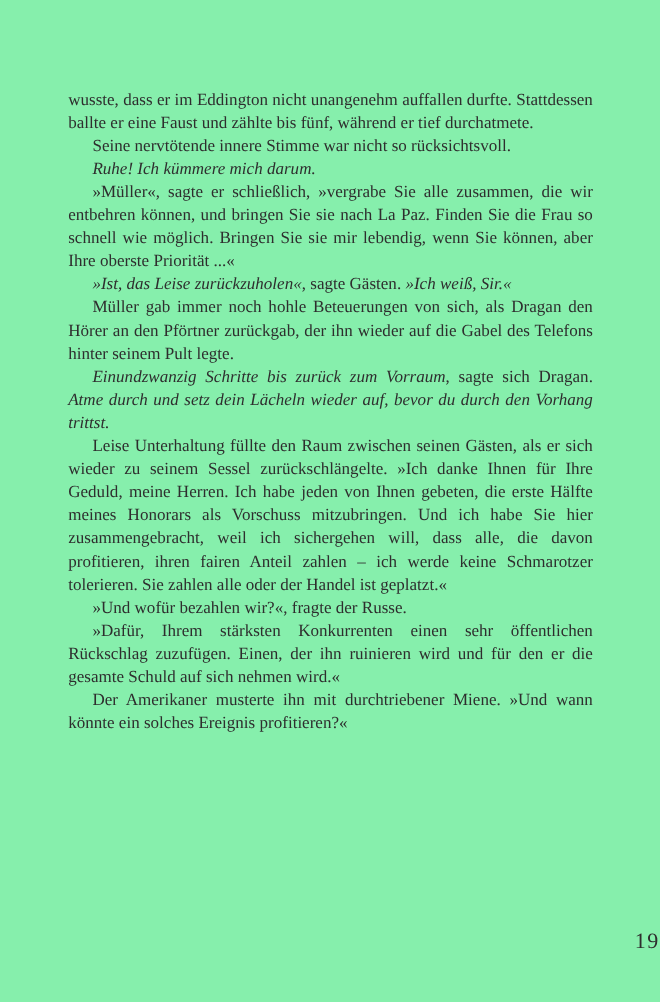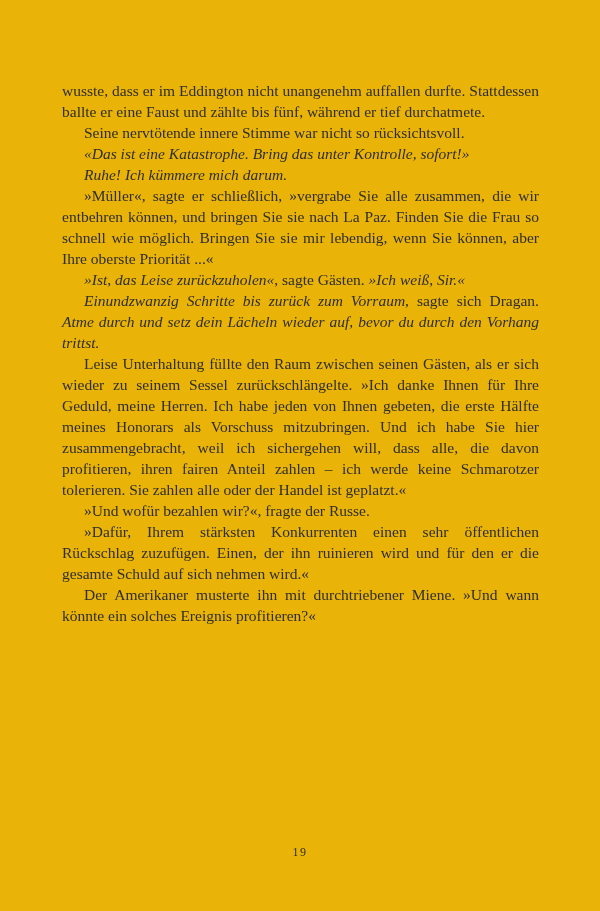--- a/index.html
+++ b/index.html
@@ -4,21 +4,21 @@
 <style>
   html, body {
     margin: 0;
     padding: 0;
     background: #ffffff;
   }
   .page {
     position: relative;
     width: 600px;
     height: 911px;
-    background: #eab308;
+    background: #86efac;
     font-family: "Liberation Serif", "DejaVu Serif", serif;
     color: #2e2e2e;
     overflow: hidden;
   }
   .text-block {
     position: absolute;
     left: 62px;
     top: 80px;
     width: 477px;
     font-size: 15.5px;
@@ -33,37 +33,37 @@
     text-indent: 22px;
   }
   .seg-italic {
     font-style: italic;
   }
   .page-number {
     position: absolute;
     top: 845px;
     left: 0;
     width: 600px;
-    text-align: center;
-    font-size: 12px;
+    text-align: right;
+    font-size: 20px;
     letter-spacing: 1.5px;
     color: #2e2e2e;
   }
 </style>
 </head>
 <body>
 
 <div class="page">
   <div class="text-block">
       <p class="para"><span>wusste, dass er im Eddington nicht unangenehm auffallen durfte. Stattdessen ballte er eine Faust und zählte bis fünf, während er tief durchatmete.</span></p>
       <p class="para indent"><span>Seine nervtötende innere Stimme war nicht so rücksichtsvoll.</span></p>
-      <p class="para indent"><span class="seg-italic">«Das ist eine Katastrophe. Bring das unter Kontrolle, sofort!»</span></p>
       <p class="para indent"><span class="seg-italic">Ruhe! Ich kümmere mich darum.</span></p>
       <p class="para indent"><span>»Müller«, sagte er schließlich, »vergrabe Sie alle zusammen, die wir entbehren können, und bringen Sie sie nach La Paz. Finden Sie die Frau so schnell wie möglich. Bringen Sie sie mir lebendig, wenn Sie können, aber Ihre oberste Priorität ...«</span></p>
       <p class="para indent"><span class="seg-italic">»Ist, das Leise zurückzuholen«</span><span>, sagte Gästen. </span><span class="seg-italic">»Ich weiß, Sir.«</span></p>
+      <p class="para indent"><span>Müller gab immer noch hohle Beteuerungen von sich, als Dragan den Hörer an den Pförtner zurückgab, der ihn wieder auf die Gabel des Telefons hinter seinem Pult legte.</span></p>
       <p class="para indent"><span class="seg-italic">Einundzwanzig Schritte bis zurück zum Vorraum</span><span>, sagte sich Dragan. </span><span class="seg-italic">Atme durch und setz dein Lächeln wieder auf, bevor du durch den Vorhang trittst.</span></p>
       <p class="para indent"><span>Leise Unterhaltung füllte den Raum zwischen seinen Gästen, als er sich wieder zu seinem Sessel zurückschlängelte. »Ich danke Ihnen für Ihre Geduld, meine Herren. Ich habe jeden von Ihnen gebeten, die erste Hälfte meines Honorars als Vorschuss mitzubringen. Und ich habe Sie hier zusammengebracht, weil ich sichergehen will, dass alle, die davon profitieren, ihren fairen Anteil zahlen – ich werde keine Schmarotzer tolerieren. Sie zahlen alle oder der Handel ist geplatzt.«</span></p>
       <p class="para indent"><span>»Und wofür bezahlen wir?«, fragte der Russe.</span></p>
       <p class="para indent"><span>»Dafür, Ihrem stärksten Konkurrenten einen sehr öffentlichen Rückschlag zuzufügen. Einen, der ihn ruinieren wird und für den er die gesamte Schuld auf sich nehmen wird.«</span></p>
       <p class="para indent"><span>Der Amerikaner musterte ihn mit durchtriebener Miene. »Und wann könnte ein solches Ereignis profitieren?«</span></p>
     </div>
   <div class="page-number">19</div>
 </div>
 
 </body></html>

